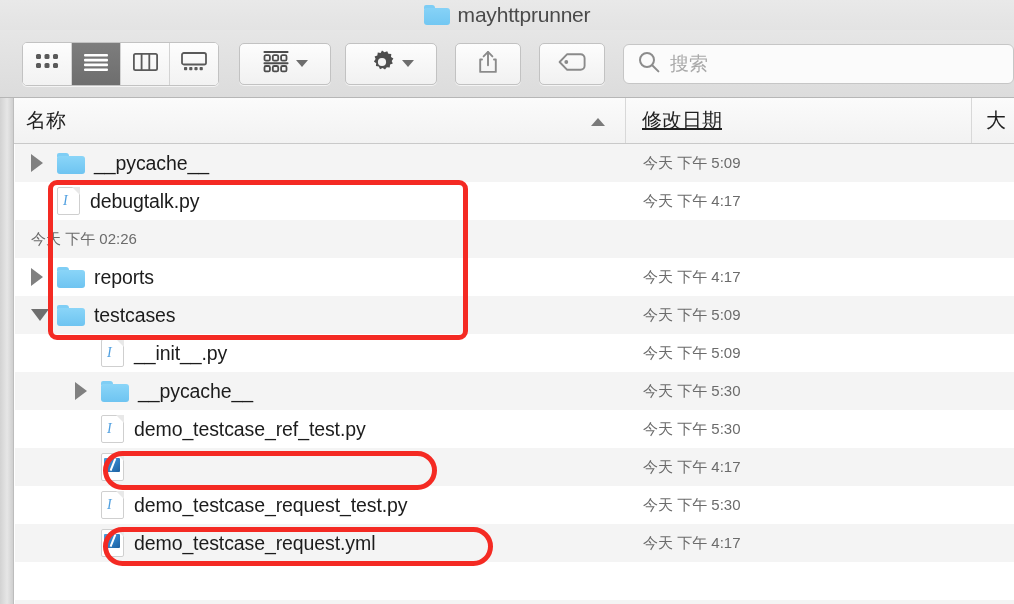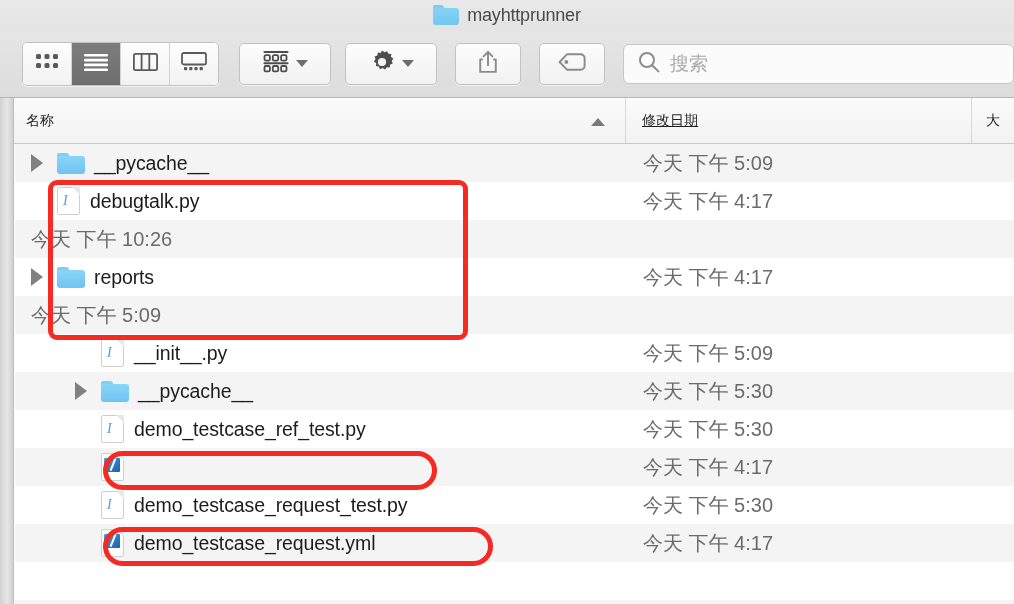--- a/index.html
+++ b/index.html
@@ -49,21 +49,21 @@
     border-radius: 2px 3px 0 0;
   }
   .title-folder .body {
     position: absolute;
     left: 0; top: 3px;
     width: 26px; height: 17px;
     background: linear-gradient(to bottom, #86d2f7 0%, #72c7f2 100%);
     border-radius: 2px 3px 3px 3px;
   }
   .title-text {
-    font-size: 18px;
+    font-size: 21px;
     color: #4a4a4a;
     letter-spacing: -0.2px;
     white-space: nowrap;
   }
 
   
   .toolbar {
     position: absolute;
     left: 0; top: 30px;
     width: 1014px; height: 68px;
@@ -155,21 +155,21 @@
     border-bottom: 1px solid #c9c9c9;
     box-sizing: border-box;
     display: flex;
     align-items: stretch;
   }
   .col {
     display: flex;
     align-items: center;
     position: relative;
     box-sizing: border-box;
-    font-size: 14px;
+    font-size: 20px;
     color: #1f1f1f;
   }
   .col-name { width: 612px; padding-left: 12px; border-right: 1px solid #d8d8d8; }
   .col-date { width: 346px; padding-left: 16px; border-right: 1px solid #d8d8d8; text-decoration: underline; }
   .col-size { width: 42px; padding-left: 14px; overflow: hidden; }
   .sort-arrow {
     position: absolute;
     right: 20px; top: 50%;
     margin-top: -3px;
     width: 0; height: 0;
@@ -304,21 +304,21 @@
   .fname {
     font-size: 19.5px;
     color: #1c1c1c;
     white-space: nowrap;
     letter-spacing: -0.1px;
   }
   .datecell {
     width: 346px;
     padding-left: 16px;
     box-sizing: border-box;
-    font-size: 20px;
+    font-size: 15px;
     color: #6b6b6b;
     white-space: nowrap;
     flex: none;
   }
   .sizecell {
     flex: 1;
     font-size: 18.5px;
     color: #6b6b6b;
     white-space: nowrap;
   }
@@ -512,38 +512,48 @@
             <span class="page"></span>
             <span class="fold"></span>
             <span class="py-glyph">I</span>
           </span>
           <span class="fname">debugtalk.py</span>
         </div>
         <div class="datecell">今天 下午 4:17</div>
         <div class="sizecell"></div>
       </div>
       <div class="row odd lvl0">
-        <div class="datecell">今天 下午 10:26</div>
+        <div class="datecell">今天 下午 02:26</div>
         <div class="sizecell"></div>
       </div>
       <div class="row even lvl0">
         <div class="namecell">
           <div class="twisty-slot">
             <span class="twisty"></span>
           </div>
           <span class="icon-folder">
             <span class="tab"></span>
             <span class="body"></span>
           </span>
           <span class="fname">reports</span>
         </div>
         <div class="datecell">今天 下午 4:17</div>
         <div class="sizecell"></div>
       </div>
       <div class="row odd lvl0">
+        <div class="namecell">
+          <div class="twisty-slot">
+            <span class="twisty open"></span>
+          </div>
+          <span class="icon-folder">
+            <span class="tab"></span>
+            <span class="body"></span>
+          </span>
+          <span class="fname">testcases</span>
+        </div>
         <div class="datecell">今天 下午 5:09</div>
         <div class="sizecell"></div>
       </div>
       <div class="row even lvl1">
         <div class="namecell">
           <div class="twisty-slot">
             <span class="twisty hidden"></span>
           </div>
           <span class="icon-doc">
             <span class="page"></span>

